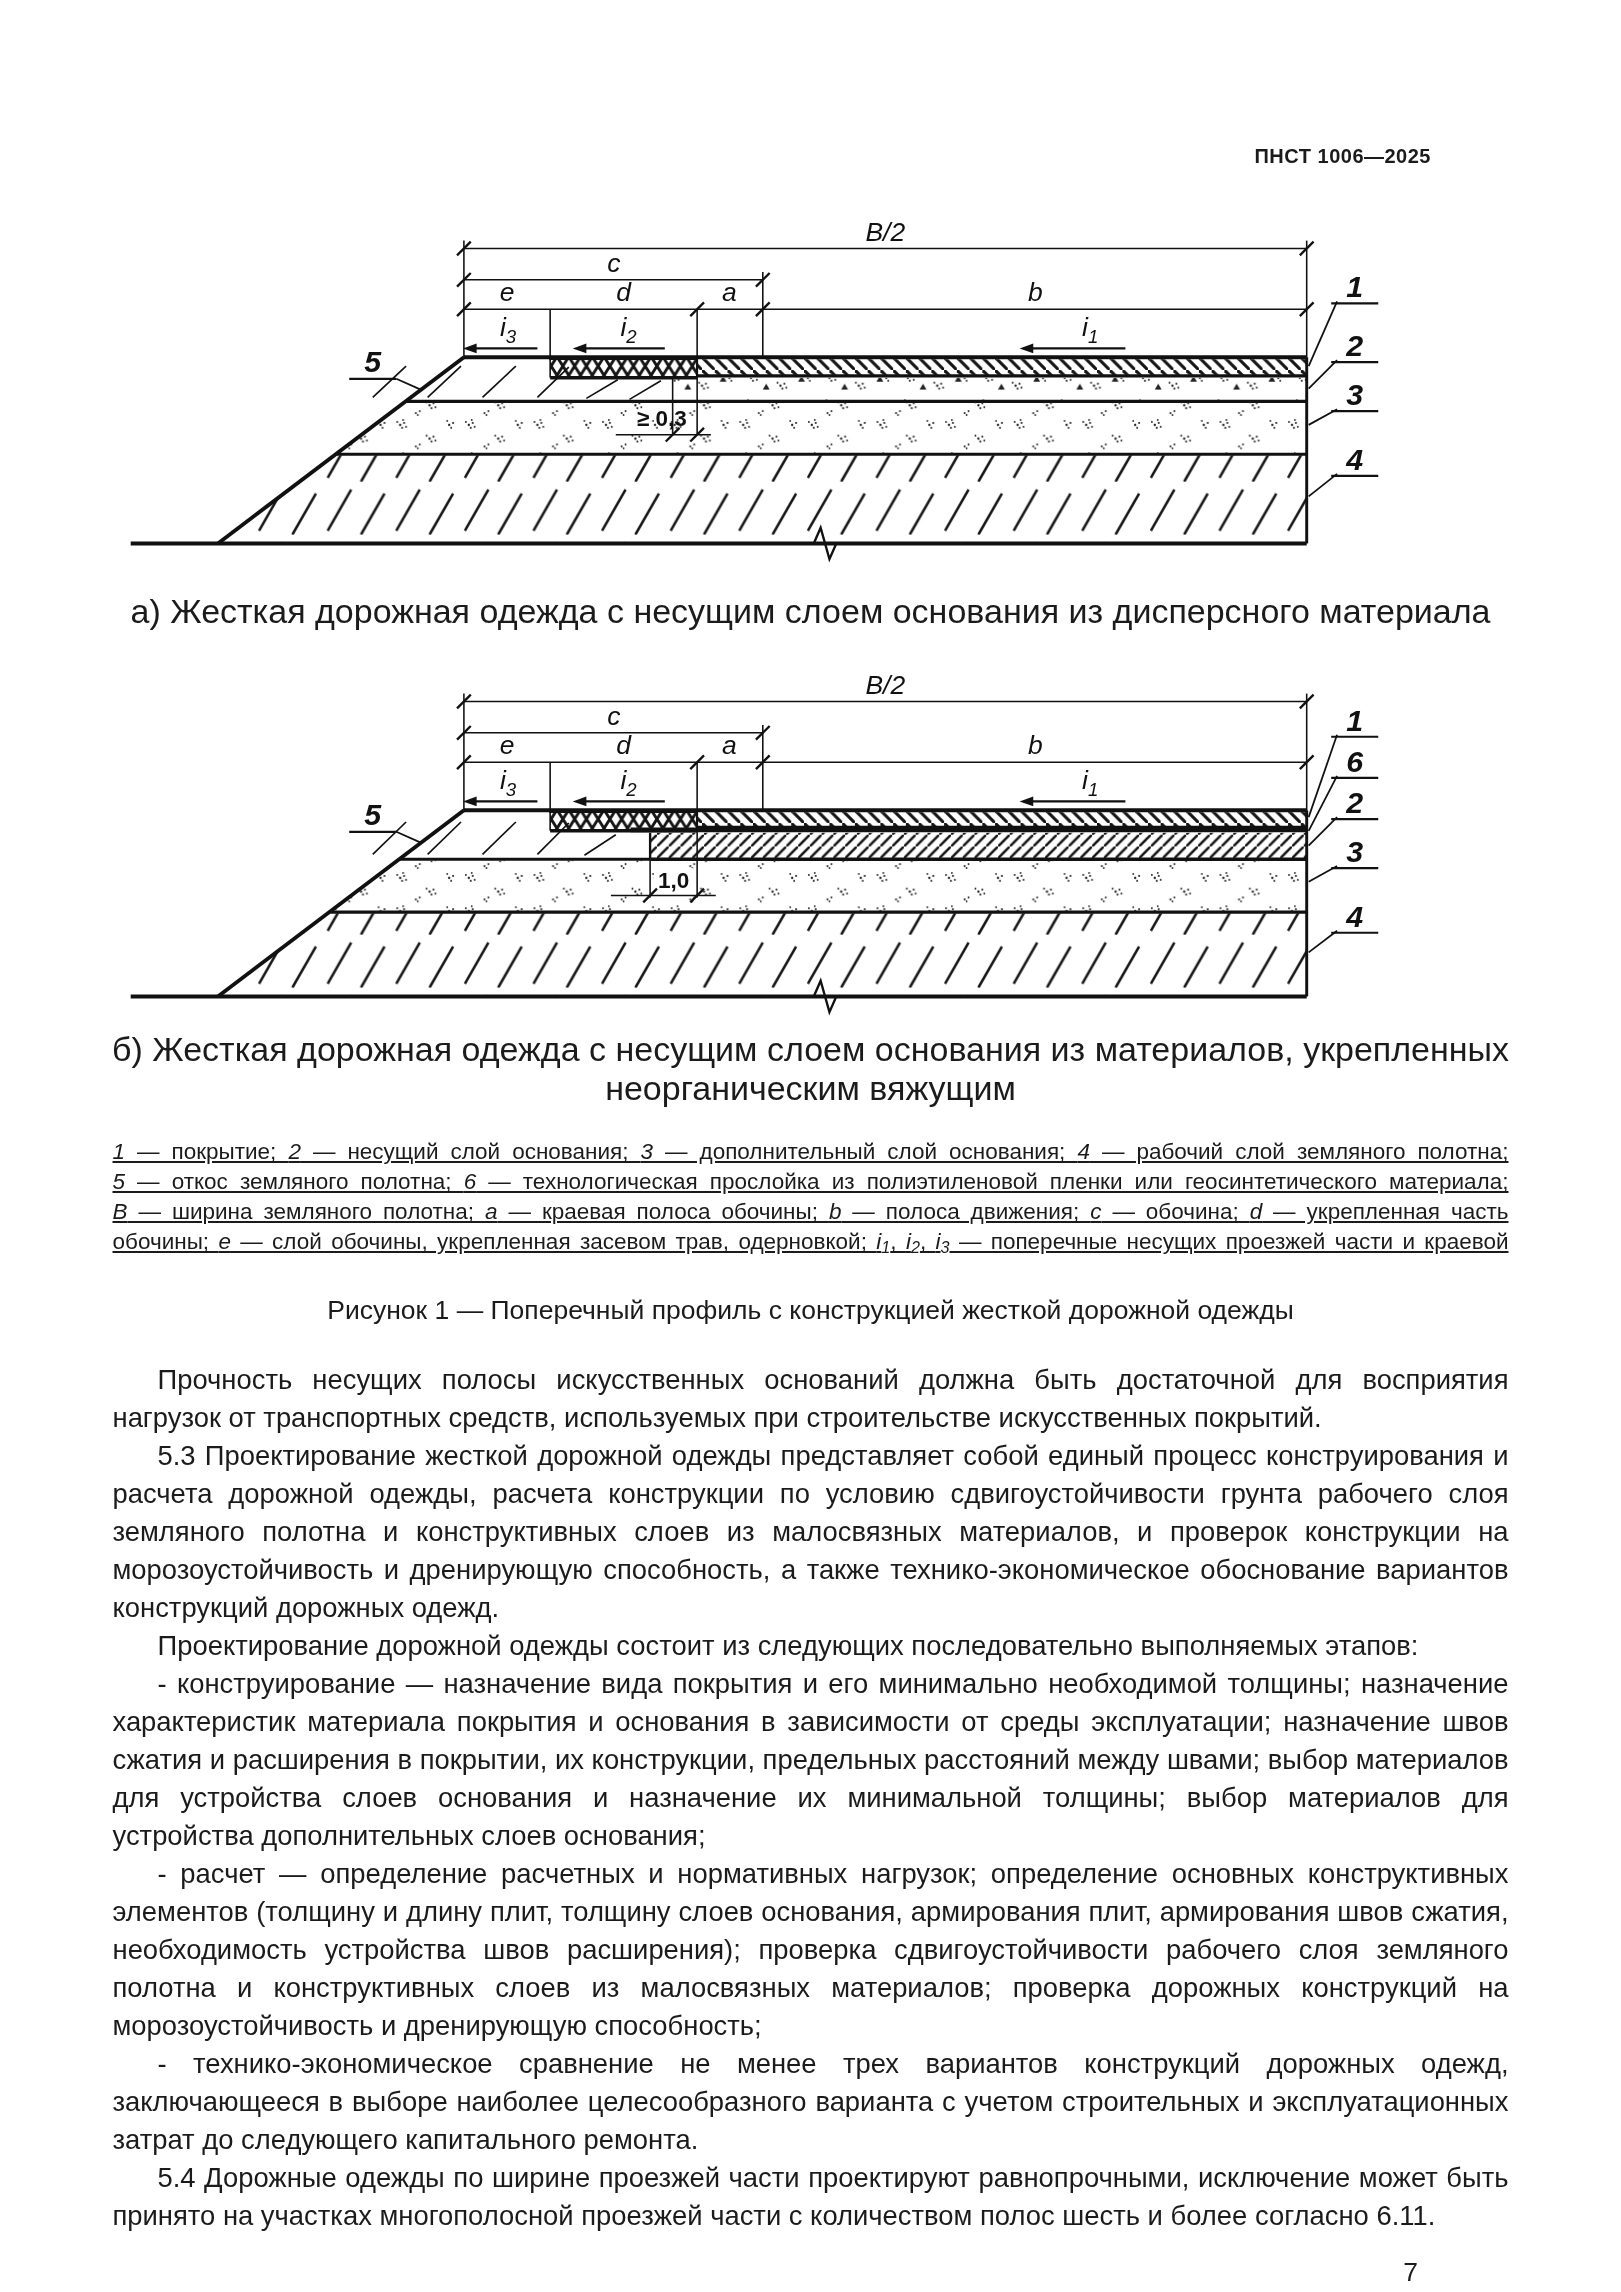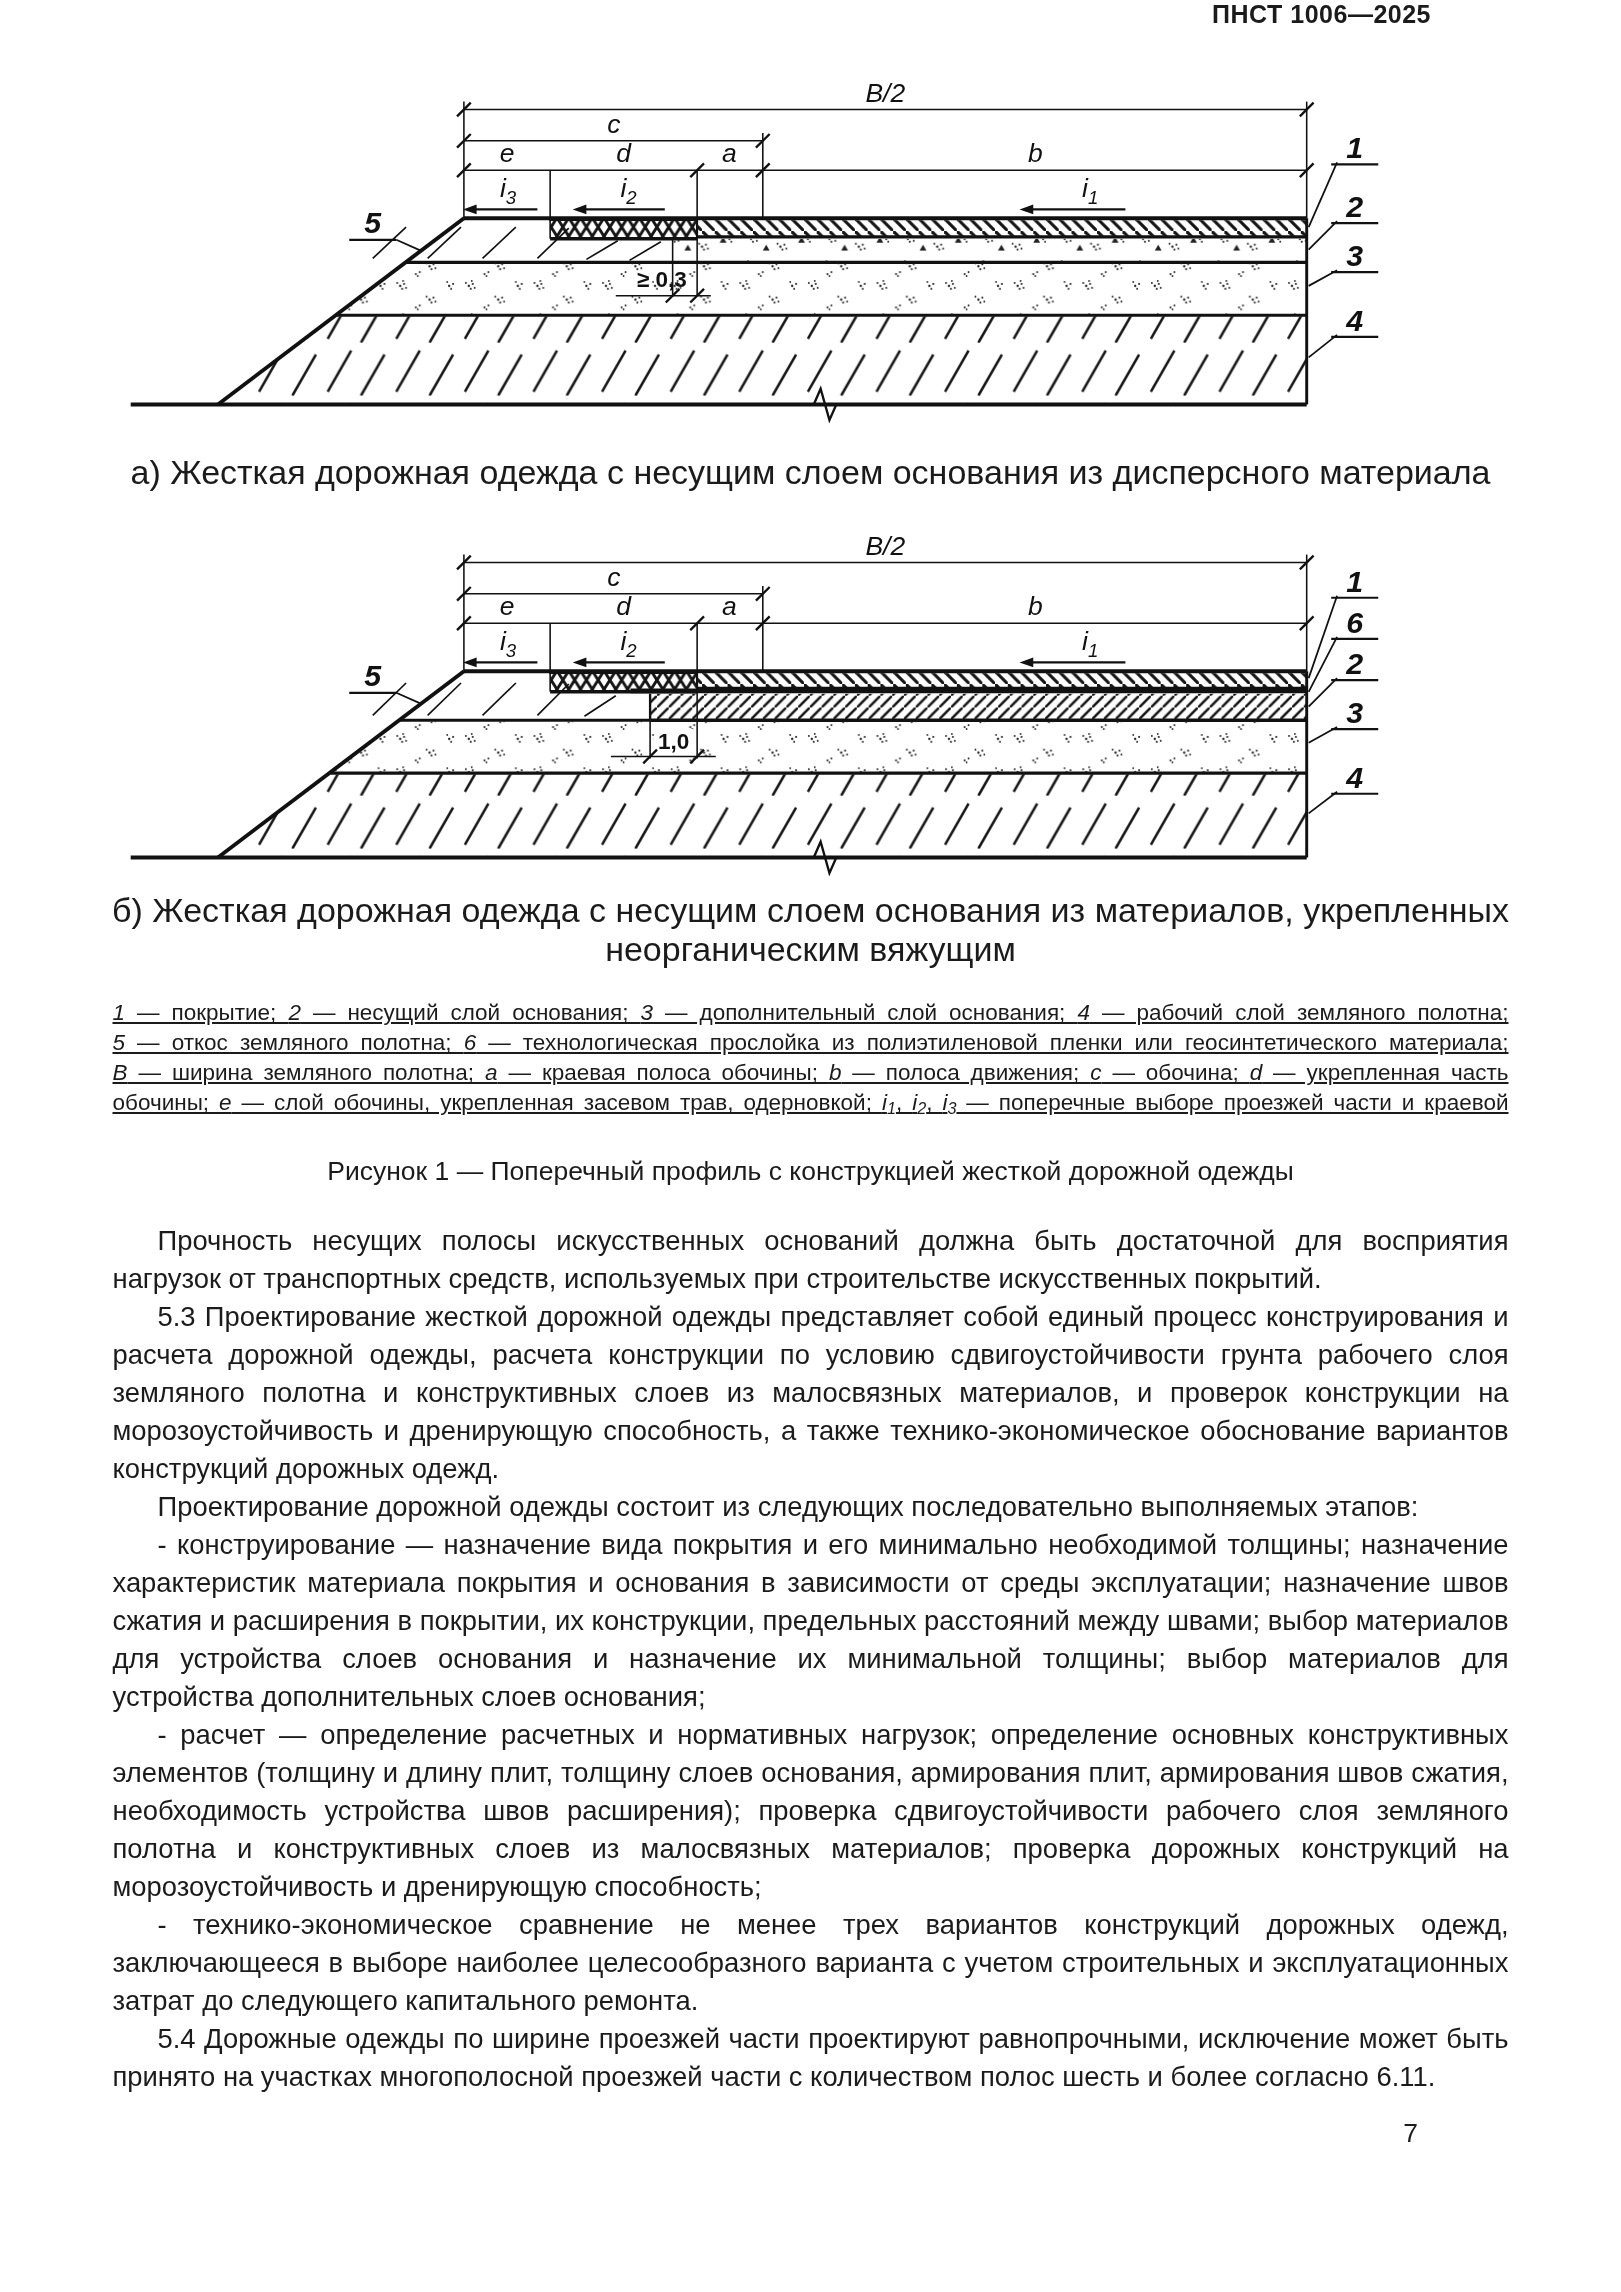--- a/index.html
+++ b/index.html
@@ -5,23 +5,24 @@
   html,body{margin:0;padding:0;background:#888;}
   .page{
     position:relative;
     width:1621px;height:2293px;
     background:#ffffff;
     font-family:"Liberation Sans",sans-serif;
     color:#1b1b1b;
     overflow:hidden;
   }
   .hdr{
+    padding-top:145px;
     padding-right:190px;
     text-align:right;
-    font-size:25px;font-weight:700;letter-spacing:0.5px;margin-left:46px;
+    font-size:20px;font-weight:700;letter-spacing:0.5px;margin-left:46px;
   }
   .dwg{display:block;margin-left:116px;}
   .dwg-a{margin-top:49px;}
   .dwg-b{margin-top:39px;}
   .subcap{
     margin-top:21.6px;
     text-align:center;
     font-size:34px;
   }
   .subcap-b{margin-top:7.8px;}
@@ -367,21 +368,21 @@
     <text class="dn" x="1264" y="262" text-anchor="middle">4</text>
     <text class="dn" x="262" y="158" text-anchor="middle">5</text>
   </svg>
 
   <div class="subcap subcap-b">б) Жесткая дорожная одежда с несущим слоем основания из материалов, укрепленных неорганическим вяжущим</div>
 
   <div class="legend">
       <div class="legend-line"><span class="it">1</span><span> — покрытие; </span><span class="it">2</span><span> — несущий слой основания; </span><span class="it">3</span><span> — дополнительный слой основания; </span><span class="it">4</span><span> — рабочий слой земляного полотна;</span></div>
       <div class="legend-line"><span class="it">5</span><span> — откос земляного полотна; </span><span class="it">6</span><span> — технологическая прослойка из полиэтиленовой пленки или геосинтетического материала;</span></div>
       <div class="legend-line"><span class="it">В</span><span> — ширина земляного полотна; </span><span class="it">a</span><span> — краевая полоса обочины; </span><span class="it">b</span><span> — полоса движения; </span><span class="it">c</span><span> — обочина; </span><span class="it">d</span><span> — укрепленная часть</span></div>
-      <div class="legend-line"><span>обочины; </span><span class="it">e</span><span> — слой обочины, укрепленная засевом трав, одерновкой; </span><span class="it">i</span><span class="it sb">1</span><span>, </span><span class="it">i</span><span class="it sb">2</span><span>, </span><span class="it">i</span><span class="it sb">3</span><span> — поперечные выборе проезжей части и краевой</span></div>
+      <div class="legend-line"><span>обочины; </span><span class="it">e</span><span> — слой обочины, укрепленная засевом трав, одерновкой; </span><span class="it">i</span><span class="it sb">1</span><span>, </span><span class="it">i</span><span class="it sb">2</span><span>, </span><span class="it">i</span><span class="it sb">3</span><span> — поперечные несущих проезжей части и краевой</span></div>
     </div>
 
   <div class="figcap">Рисунок 1 — Поперечный профиль с конструкцией жесткой дорожной одежды</div>
 
   <div class="bodytext">
       <p>Прочность несущих полосы искусственных оснований должна быть достаточной для восприятия нагрузок от транспортных средств, используемых при строительстве искусственных покрытий.</p>
       <p>5.3 Проектирование жесткой дорожной одежды представляет собой единый процесс конструирования и расчета дорожной одежды, расчета конструкции по условию сдвигоустойчивости грунта рабочего слоя земляного полотна и конструктивных слоев из малосвязных материалов, и проверок конструкции на морозоустойчивость и дренирующую способность, а также технико-экономическое обоснование вариантов конструкций дорожных одежд.</p>
       <p>Проектирование дорожной одежды состоит из следующих последовательно выполняемых этапов:</p>
       <p>- конструирование — назначение вида покрытия и его минимально необходимой толщины; назначение характеристик материала покрытия и основания в зависимости от среды эксплуатации; назначение швов сжатия и расширения в покрытии, их конструкции, предельных расстояний между швами; выбор материалов для устройства слоев основания и назначение их минимальной толщины; выбор материалов для устройства дополнительных слоев основания;</p>
       <p>- расчет — определение расчетных и нормативных нагрузок; определение основных конструктивных элементов (толщину и длину плит, толщину слоев основания, армирования плит, армирования швов сжатия, необходимость устройства швов расширения); проверка сдвигоустойчивости рабочего слоя земляного полотна и конструктивных слоев из малосвязных материалов; проверка дорожных конструкций на морозоустойчивость и дренирующую способность;</p>

